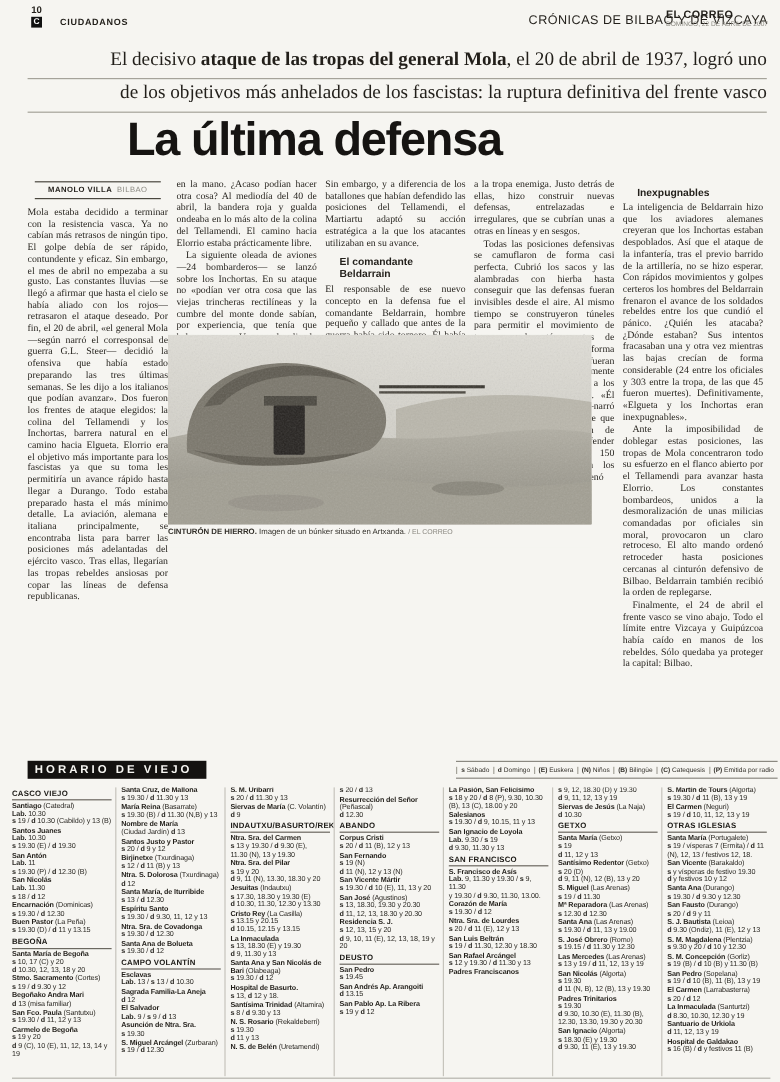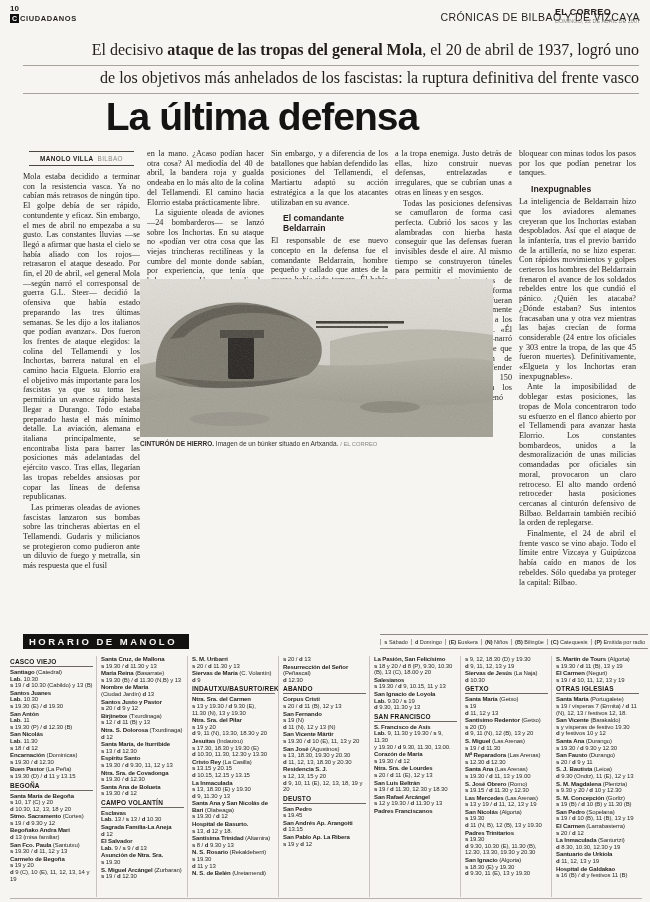--- a/index.html
+++ b/index.html
@@ -1,23 +1,23 @@
 <!DOCTYPE html>
 <html lang="es"><head>
 <meta charset="utf-8">
 <style>
   html,body{margin:0;padding:0;background:#e8e7e3;}
   .page{position:relative;width:650px;height:902px;background:#f6f5f1;color:#221f1a;
         font-family:"Liberation Serif","DejaVu Serif",serif;overflow:hidden;margin:0 auto;}
   
   .masthead{position:absolute;top:4px;left:10px;right:10px;height:30px;
             font-family:"Liberation Sans","DejaVu Sans",sans-serif;}
-  .mh-left{position:absolute;left:0;top:0;}
+  .mh-left{position:absolute;left:16px;top:0;}
   .mh-pagenum{font-size:8px;font-weight:bold;}
-  .mh-logo-row{display:flex;align-items:center;gap:1px;margin-top:1px;}
+  .mh-logo-row{display:flex;align-items:center;gap:15px;margin-top:1px;}
   .mh-c{width:9px;height:9px;background:#111;color:#fff;font-size:7px;font-weight:bold;
         display:flex;align-items:center;justify-content:center;}
   .mh-section{font-size:7.5px;font-weight:bold;letter-spacing:.6px;}
   .mh-center{position:absolute;left:0;right:0;top:7px;text-align:right;
              font-size:10.5px;font-weight:normal;letter-spacing:.4px;}
   .mh-right{position:absolute;right:0;top:3px;text-align:left;}
   .mh-paper{font-size:9px;font-weight:bold;letter-spacing:.3px;}
   .mh-date{font-size:5.5px;color:#8a8880;margin-top:1px;}
   
   .standfirst{position:absolute;top:38px;left:23px;width:616px;text-align:right;}
@@ -93,37 +93,35 @@
     <div class="sf-line"><span>El decisivo </span><b>ataque de las tropas del general Mola</b><span>, el 20 de abril de 1937, logró uno</span></div>
     <div class="sf-line">de los objetivos más anhelados de los fascistas: la ruptura definitiva del frente vasco</div>
   </div>
 
   <div class="headline">La última defensa</div>
 
   <div class="article" id="article-cols">
       <div class="col">
         <div class="byline"><span class="byline-name">MANOLO VILLA</span><span class="byline-place">BILBAO</span></div>
         <p>Mola estaba decidido a terminar con la resistencia vasca. Ya no cabían más retrasos de ningún tipo. El golpe debía de ser rápido, contundente y eficaz. Sin embargo, el mes de abril no empezaba a su gusto. Las constantes lluvias —se llegó a afirmar que hasta el cielo se había aliado con los rojos— retrasaron el ataque deseado. Por fin, el 20 de abril, «el general Mola —según narró el corresponsal de guerra G.L. Steer— decidió la ofensiva que había estado preparando las tres últimas semanas. Se les dijo a los italianos que podían avanzar». Dos fueron los frentes de ataque elegidos: la colina del Tellamendi y los Inchortas, barrera natural en el camino hacia Elgueta. Elorrio era el objetivo más importante para los fascistas ya que su toma les permitiría un avance rápido hasta llegar a Durango. Todo estaba preparado hasta el más mínimo detalle. La aviación, alemana e italiana principalmente, se encontraba lista para barrer las posiciones más adelantadas del ejército vasco. Tras ellas, llegarían las tropas rebeldes ansiosas por copar las líneas de defensa republicanas.</p>
-        <p>Las primeras oleadas de aviones fascistas lanzaron sus bombas sobre las trincheras abiertas en el Tellamendi. Gudaris y milicianos se protegieron como pudieron ante un diluvio de fuego y metralla, sin más respuesta que el fusil</p>
       </div>
       <div class="col">
         <p>en la mano. ¿Acaso podían hacer otra cosa? Al mediodía del 40 de abril, la bandera roja y gualda ondeaba en lo más alto de la colina del Tellamendi. El camino hacia Elorrio estaba prácticamente libre.</p>
         <p>La siguiente oleada de aviones —24 bombarderos— se lanzó sobre los Inchortas. En su ataque no «podían ver otra cosa que las viejas trincheras rectilíneas y la cumbre del monte donde sabían, por experiencia, que tenía que haber vascos». Una vez localizado el blanco dieron rienda suelta a las ametralladoras. Tres ráfagas casi seguidas estremecieron el cielo y la tierra. Las bombas cayeron una tras otra de forma violenta y estruendosa y las de gran calibre horadaron cada palmo del suelo. Sin embargo, no murió ni un solo hombre. Ni uno solo. Las trincheras estaban vacías. No había nadie a quien destruir. ¿Dónde se encontraba el batallón Martiartu encargado de defender esa posición? Estaba allí mismo, a la espera de la infantería rebelde.</p>
       </div>
       <div class="col">
         <p>Sin embargo, y a diferencia de los batallones que habían defendido las posiciones del Tellamendi, el Martiartu adaptó su acción estratégica a la que los atacantes utilizaban en su avance.</p>
         <div class="article-subhead">El comandante Beldarrain</div>
         <p>El responsable de ese nuevo concepto en la defensa fue el comandante Beldarrain, hombre pequeño y callado que antes de la guerra había sido tornero. Él había llegado a la conclusión de que buena parte de la eficacia de los bombardeos enemigos estribaba en la ignorancia de muchos de los oficiales que ocultaban sus miedos delante de la tropa. De ese modo el pánico cundía antes de que los aviones se lanzaran a sus posiciones. Sin embargo, para Beldarrain la clave estaba en cambiar el sistema de defensa. Las viejas trincheras de los Inchortas «fueron rellenadas hasta la mitad» y se mantuvieron para que sirvieran de señuelo</p>
       </div>
       <div class="col">
         <p>a la tropa enemiga. Justo detrás de ellas, hizo construir nuevas defensas, entrelazadas e irregulares, que se cubrían unas a otras en líneas y en sesgos.</p>
         <p>Todas las posiciones defensivas se camuflaron de forma casi perfecta. Cubrió los sacos y las alambradas con hierba hasta conseguir que las defensas fueran invisibles desde el aire. Al mismo tiempo se construyeron túneles para permitir el movimiento de tropas y levantó puestos de observación. De esa forma consiguió que los Inchortas fueran el único lugar perfectamente preparado para hacer frente a los novedosos ataques fascistas. «Él fue el único comandante —narró Steer— que se dio cuenta de que los vascos no disponían de hombres suficientes para defender un frente continuo de 150 kilómetros». Concentró en los montes a sus batallones y ordenó</p>
       </div>
       <div class="col">
-        <p>bloquear con minas todos los pasos por los que podían penetrar los tanques.</p>
         <div class="article-subhead">Inexpugnables</div>
         <p>La inteligencia de Beldarrain hizo que los aviadores alemanes creyeran que los Inchortas estaban despoblados. Así que el ataque de la infantería, tras el previo barrido de la artillería, no se hizo esperar. Con rápidos movimientos y golpes certeros los hombres del Beldarrain frenaron el avance de los soldados rebeldes entre los que cundió el pánico. ¿Quién les atacaba? ¿Dónde estaban? Sus intentos fracasaban una y otra vez mientras las bajas crecían de forma considerable (24 entre los oficiales y 303 entre la tropa, de las que 45 fueron muertes). Definitivamente, «Elgueta y los Inchortas eran inexpugnables».</p>
         <p>Ante la imposibilidad de doblegar estas posiciones, las tropas de Mola concentraron todo su esfuerzo en el flanco abierto por el Tellamendi para avanzar hasta Elorrio. Los constantes bombardeos, unidos a la desmoralización de unas milicias comandadas por oficiales sin moral, provocaron un claro retroceso. El alto mando ordenó retroceder hasta posiciones cercanas al cinturón defensivo de Bilbao. Beldarrain también recibió la orden de replegarse.</p>
         <p>Finalmente, el 24 de abril el frente vasco se vino abajo. Todo el límite entre Vizcaya y Guipúzcoa había caído en manos de los rebeldes. Sólo quedaba ya proteger la capital: Bilbao.</p>
       </div>
     </div>
 
   <div class="photo">
     <svg width="353" height="158" viewBox="0 0 353 158" preserveAspectRatio="none">
       <defs>
@@ -155,21 +153,21 @@
       <rect x="176" y="42" width="88" height="2.6" fill="#3a3730"></rect>
       <rect x="176" y="47" width="72" height="2" fill="#4b4840"></rect>
       <ellipse cx="250" cy="128" rx="30" ry="6" fill="#8a877c"></ellipse>
       <ellipse cx="90" cy="140" rx="40" ry="7" fill="#98948a"></ellipse>
       <rect width="353" height="158" filter="url(#grain)" opacity="0.5"></rect>
     </svg>
     <div class="photo-caption"><b>CINTURÓN DE HIERRO.</b><span> Imagen de un búnker situado en Artxanda. </span><span class="photo-credit">/ EL CORREO</span></div>
   </div>
 
   <div class="mass-bar">
-    <div class="mass-title">HORARIO DE MANOLO</div>
+    <div class="mass-title">HORARIO DE VIEJO</div>
     <div class="mass-legend" id="mass-legend">
         <div class="legend-item"><b>s</b> Sábado</div>
         <div class="legend-item"><b>d</b> Domingo</div>
         <div class="legend-item"><b>(E)</b> Euskera</div>
         <div class="legend-item"><b>(N)</b> Niños</div>
         <div class="legend-item"><b>(B)</b> Bilingüe</div>
         <div class="legend-item"><b>(C)</b> Catequesis</div>
         <div class="legend-item"><b>(P)</b> Emitida por radio</div>
       </div>
   </div>

